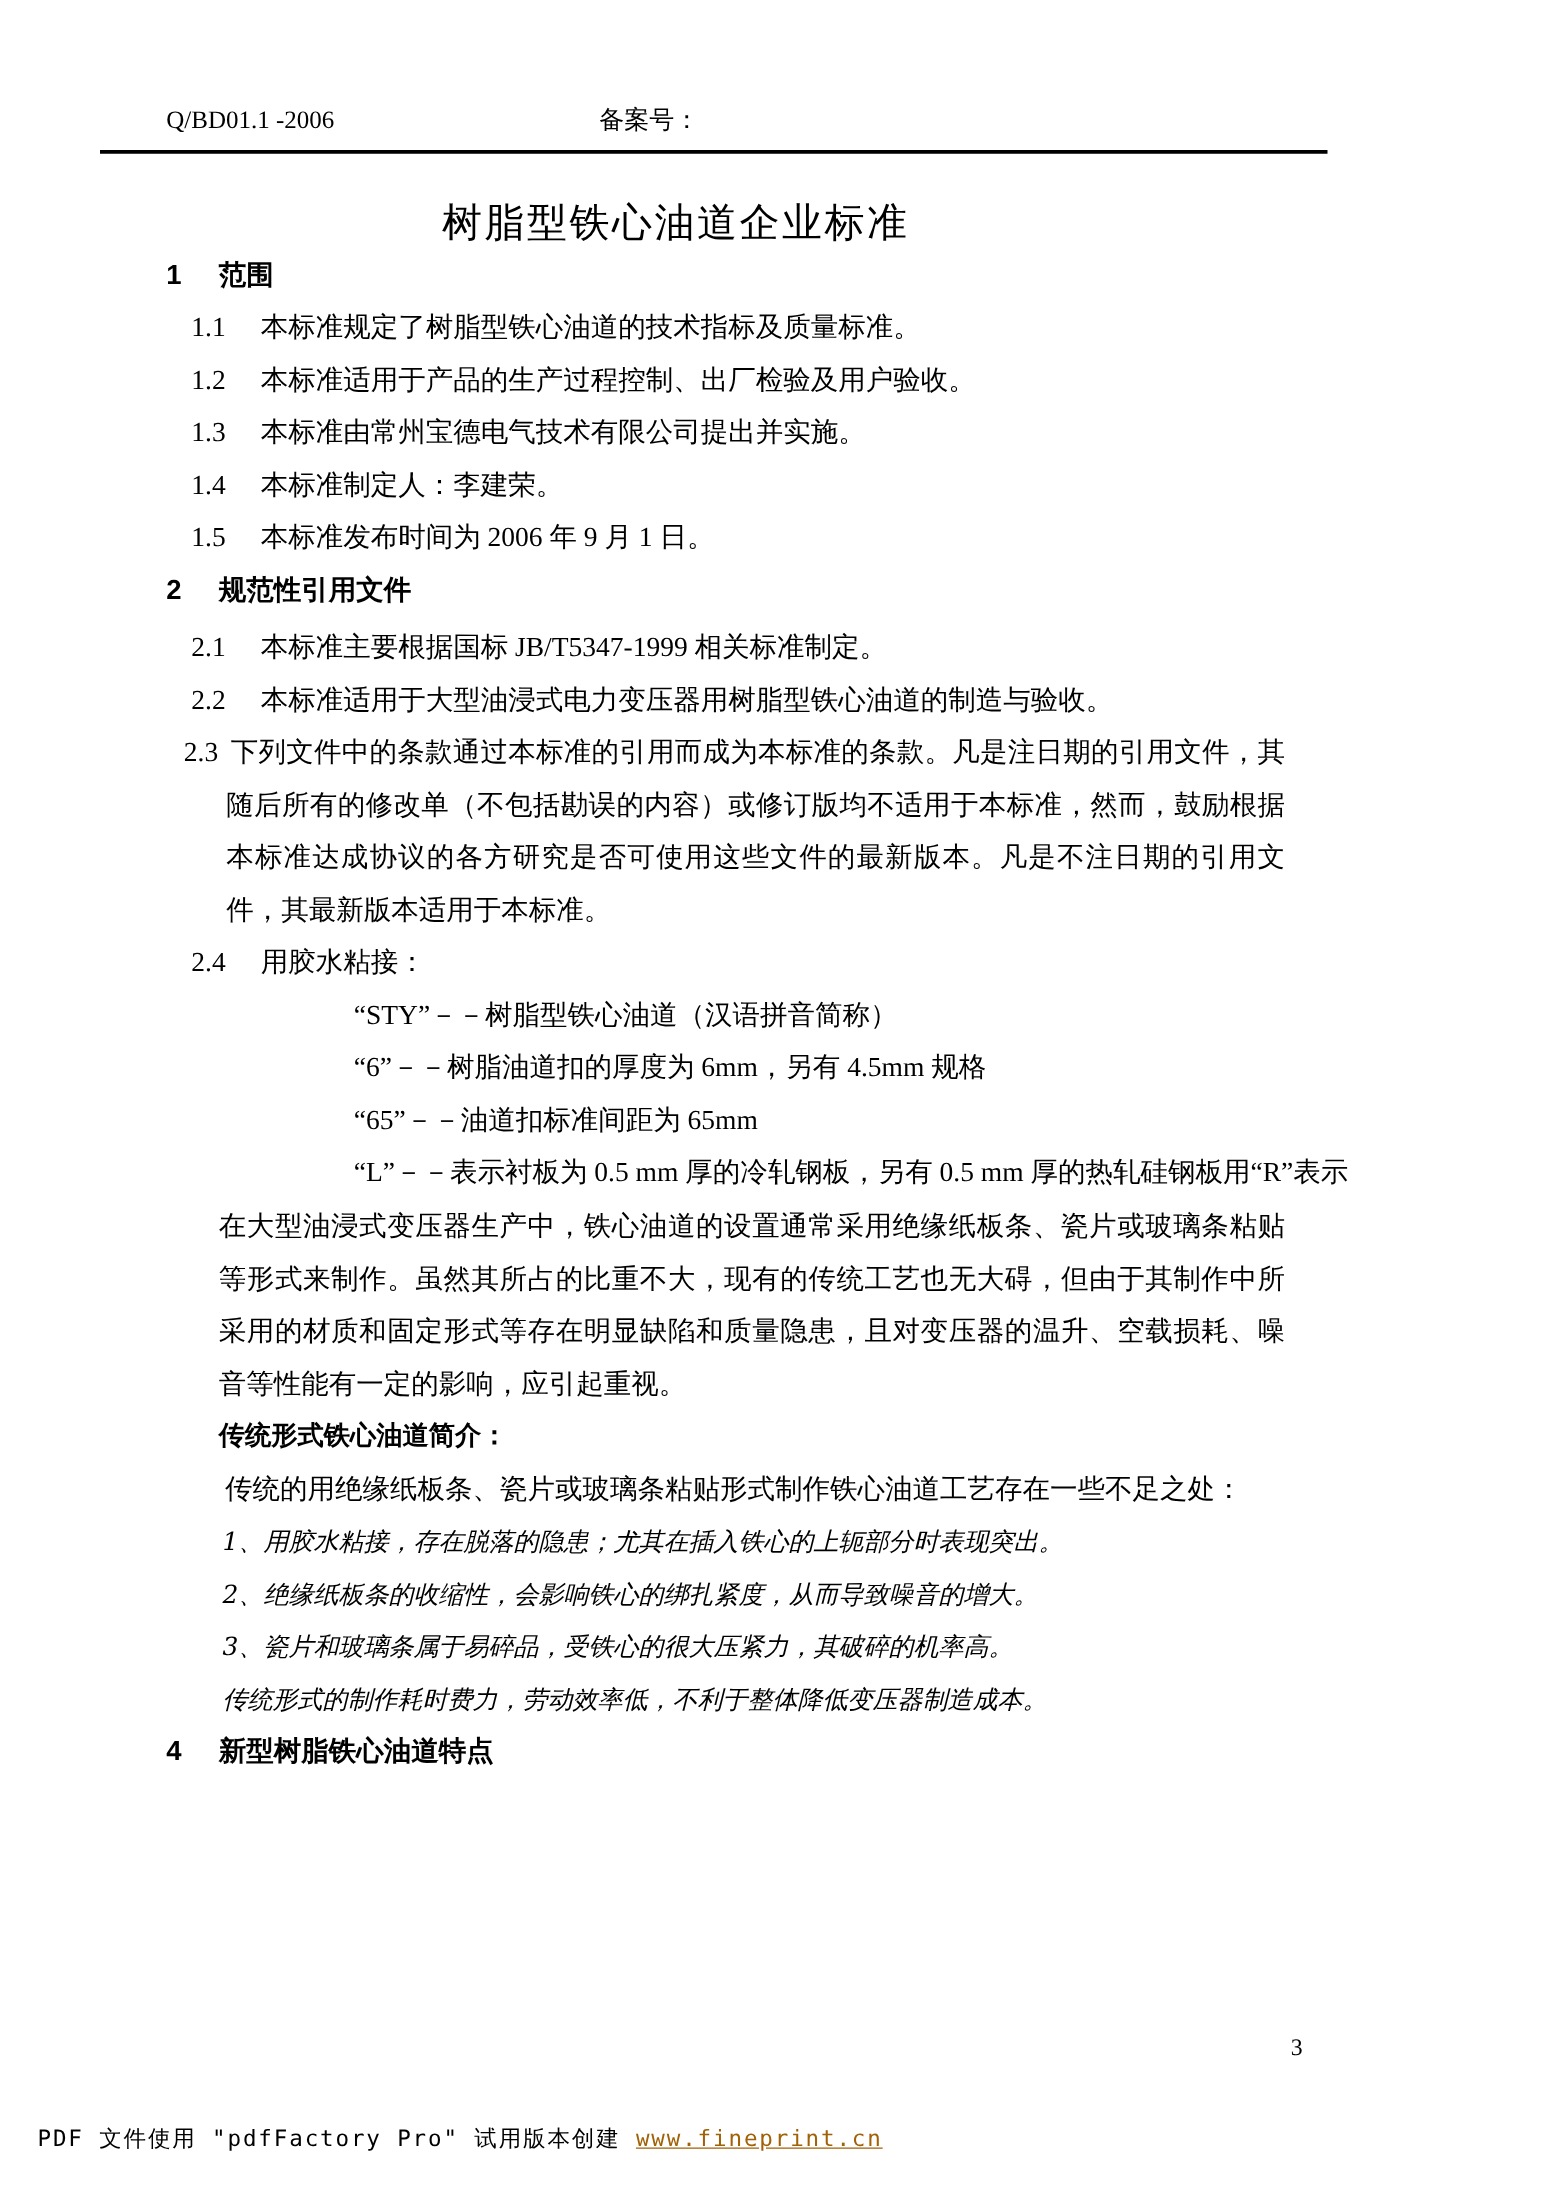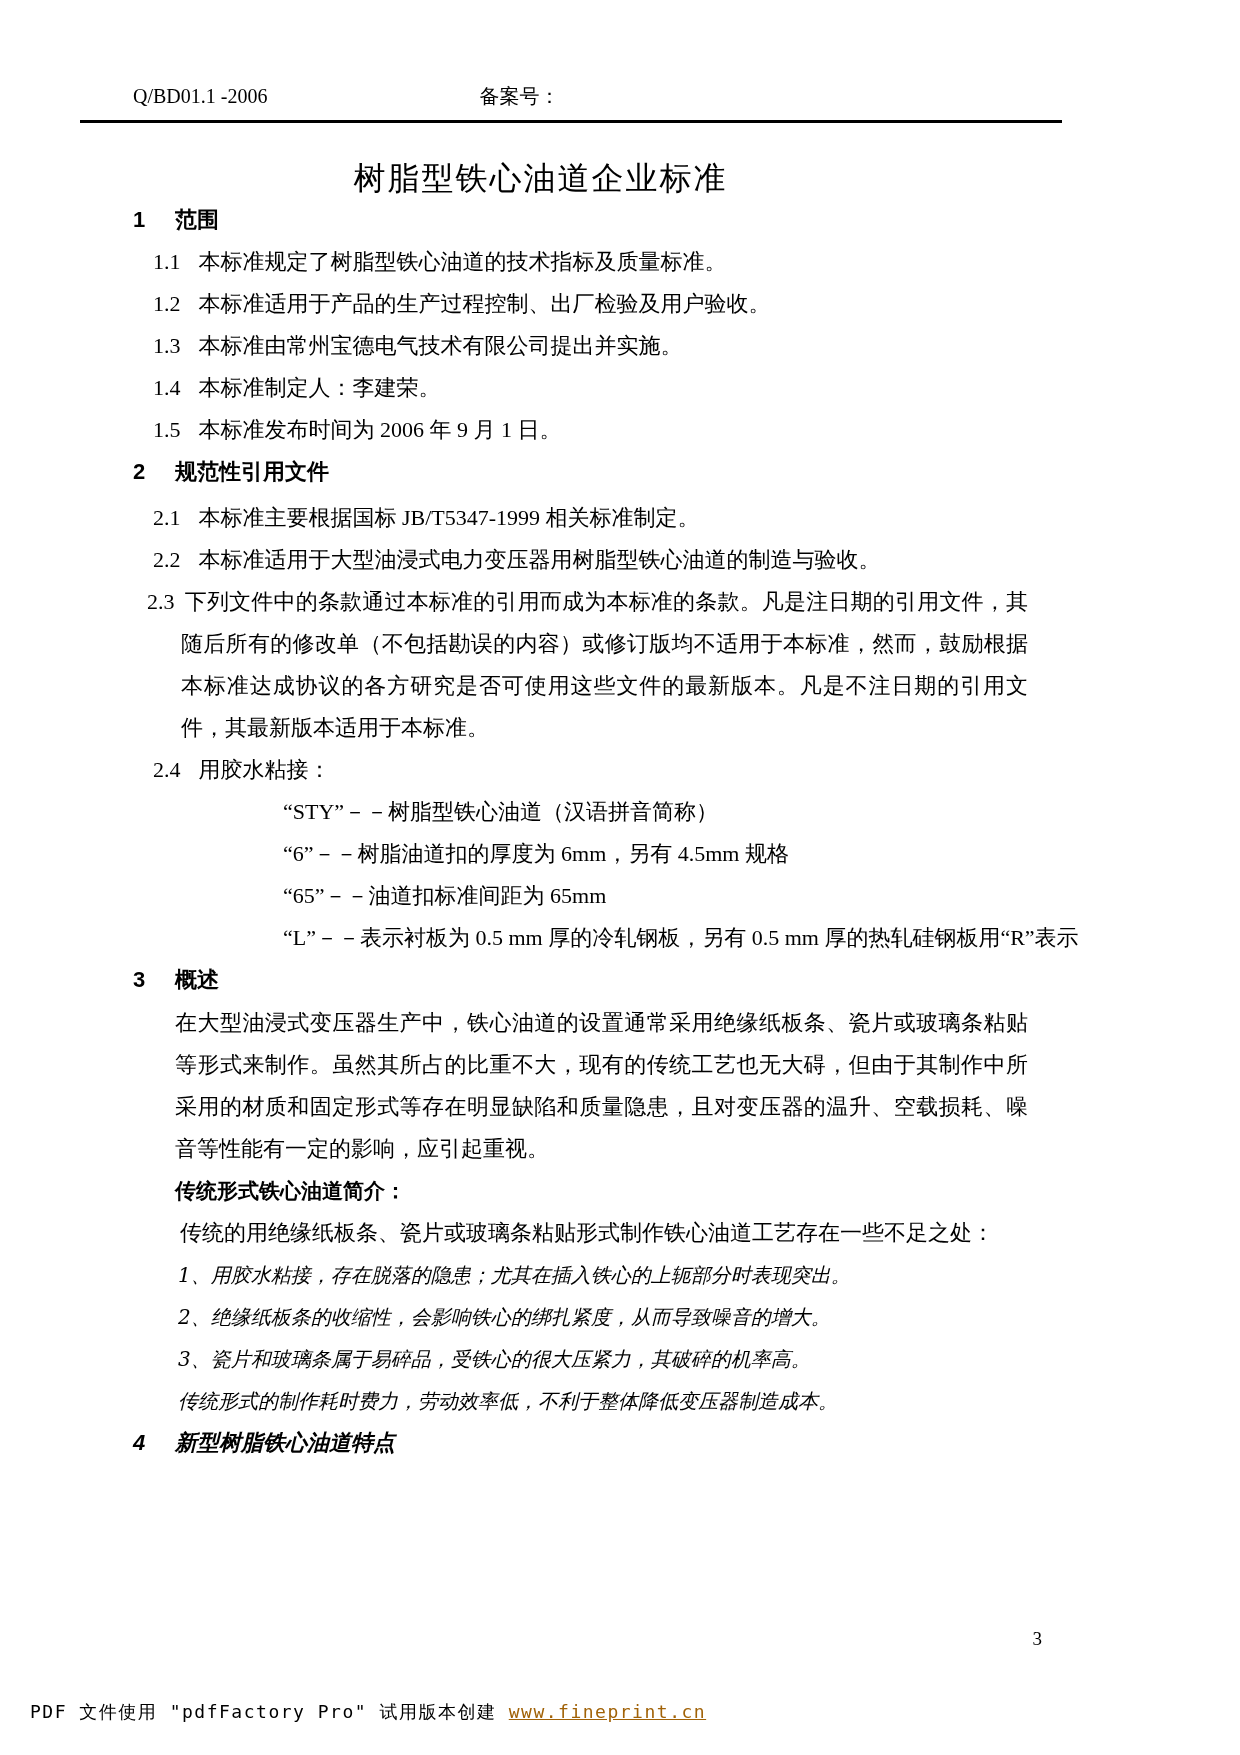--- a/index.html
+++ b/index.html
@@ -27,26 +27,26 @@
 
   
   h2.sec {
     font-family:"Liberation Sans","DejaVu Sans",sans-serif;
     font-weight:700; font-size:22px; line-height:42px; margin:0;
   }
   .sec .sec-num { display:inline-block; min-width:42px; }
   .s1-h { margin-top:22px; }
   .s2-h { margin-top:32px; }
   .s3-h { margin-top:37px; }
-  .s4-h { margin-top:35px;font-style:italic; }
+  .s4-h { margin-top:35px; }
 
   
   p { margin:0; line-height:42px; font-size:22px; }
   .item { margin-left:20px; white-space:nowrap; }
-  .item .num { margin-right:18px; }
+  .item .num { margin-right:28px; }
   .item-hang {
     margin-left:14px; padding-left:34px; text-indent:-34px;
     text-align:justify;
   }
   .item-hang .num { margin-right:10px; }
   .mt4 { margin-top:4px; }
 
   .example { margin-left:97px; white-space:nowrap; }
   .naming  { margin-left:150px; white-space:nowrap; }
 
@@ -98,21 +98,20 @@
     <h2 class="sec s2-h"><span class="sec-num">2</span><span>规范性引用文件</span></h2>
     <p class="item mt4"><span class="num">2.1</span><span>本标准主要根据国标 JB/T5347-1999 相关标准制定。</span></p>
     <p class="item"><span class="num">2.2</span><span>本标准适用于大型油浸式电力变压器用树脂型铁心油道的制造与验收。</span></p>
     <p class="item-hang"><span class="num">2.3</span><span>下列文件中的条款通过本标准的引用而成为本标准的条款。凡是注日期的引用文件，其随后所有的修改单（不包括勘误的内容）或修订版均不适用于本标准，然而，鼓励根据本标准达成协议的各方研究是否可使用这些文件的最新版本。凡是不注日期的引用文件，其最新版本适用于本标准。</span></p>
     <p class="item"><span class="num">2.4</span><span>用胶水粘接：</span></p>
     <p class="naming">“STY”－－树脂型铁心油道（汉语拼音简称）</p>
     <p class="naming">“6”－－树脂油道扣的厚度为 6mm，另有 4.5mm 规格</p>
     <p class="naming">“65”－－油道扣标准间距为 65mm</p>
     <p class="naming">“L”－－表示衬板为 0.5 mm 厚的冷轧钢板，另有 0.5 mm 厚的热轧硅钢板用“R”表示</p>
 
-    <h2 class="sec s3-h"><span class="sec-num">3</span><span>概述</span></h2>
     <p class="s3-para">在大型油浸式变压器生产中，铁心油道的设置通常采用绝缘纸板条、瓷片或玻璃条粘贴等形式来制作。虽然其所占的比重不大，现有的传统工艺也无大碍，但由于其制作中所采用的材质和固定形式等存在明显缺陷和质量隐患，且对变压器的温升、空载损耗、噪音等性能有一定的影响，应引起重视。</p>
     <h3 class="sub-h">传统形式铁心油道简介：</h3>
     <p class="intro">传统的用绝缘纸板条、瓷片或玻璃条粘贴形式制作铁心油道工艺存在一些不足之处：</p>
     <p class="kai">1、用胶水粘接，存在脱落的隐患；尤其在插入铁心的上轭部分时表现突出。</p>
     <p class="kai">2、绝缘纸板条的收缩性，会影响铁心的绑扎紧度，从而导致噪音的增大。</p>
     <p class="kai">3、瓷片和玻璃条属于易碎品，受铁心的很大压紧力，其破碎的机率高。</p>
     <p class="kai">传统形式的制作耗时费力，劳动效率低，不利于整体降低变压器制造成本。</p>
 
     <h2 class="sec s4-h"><span class="sec-num">4</span><span>新型树脂铁心油道特点</span></h2>
 

